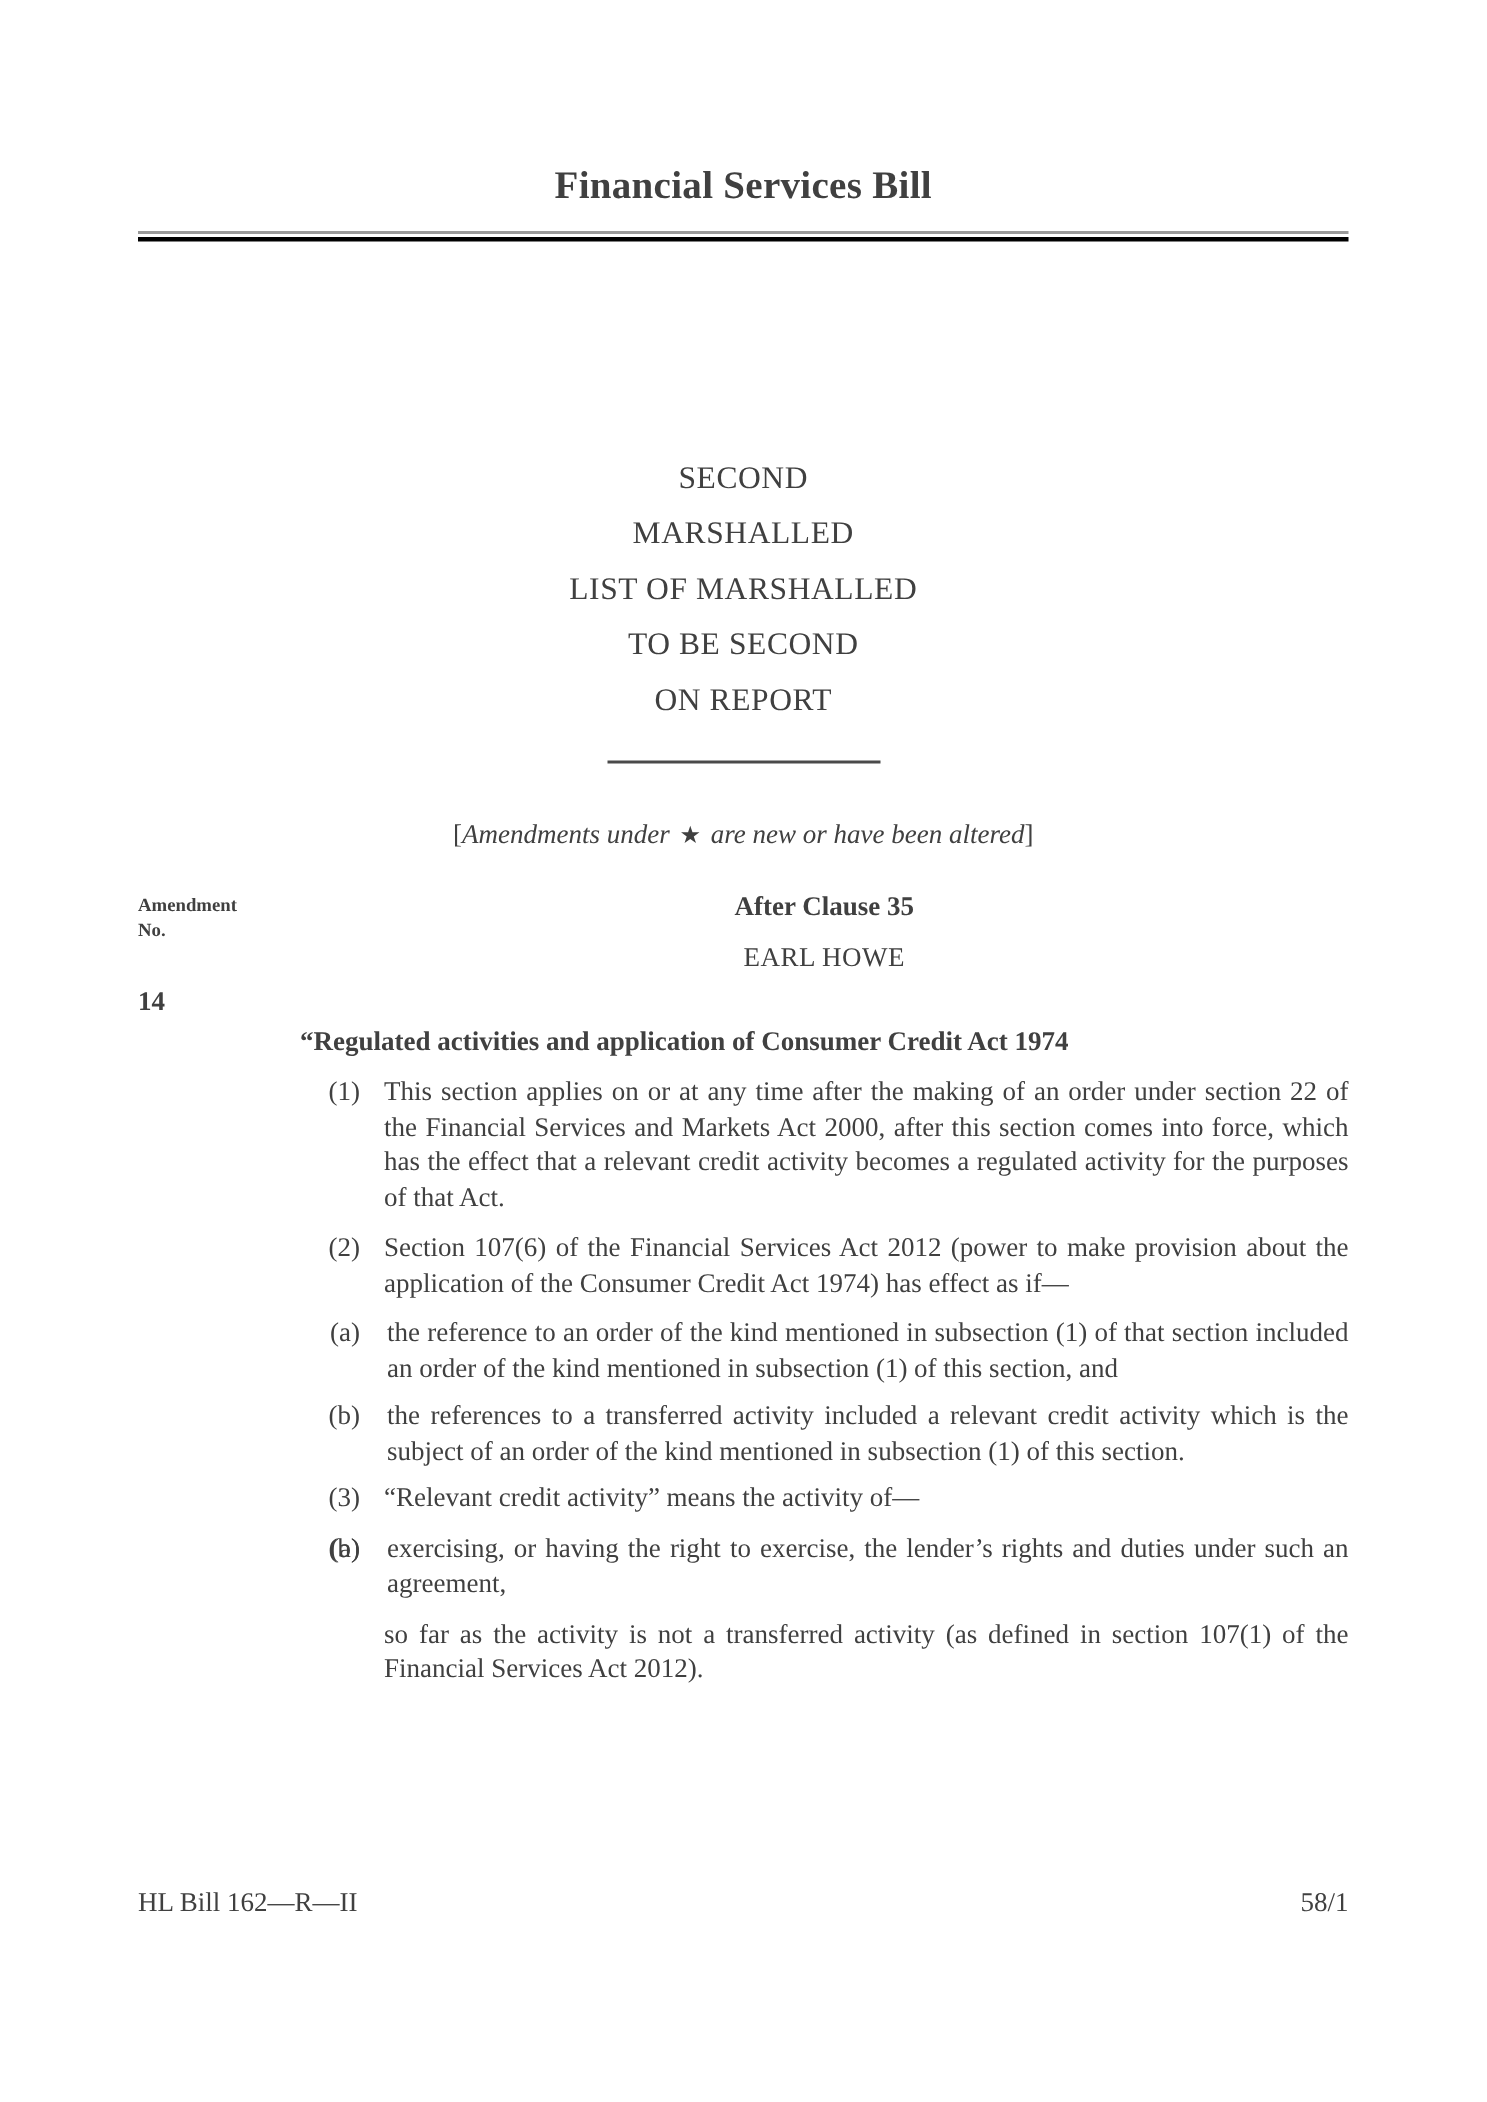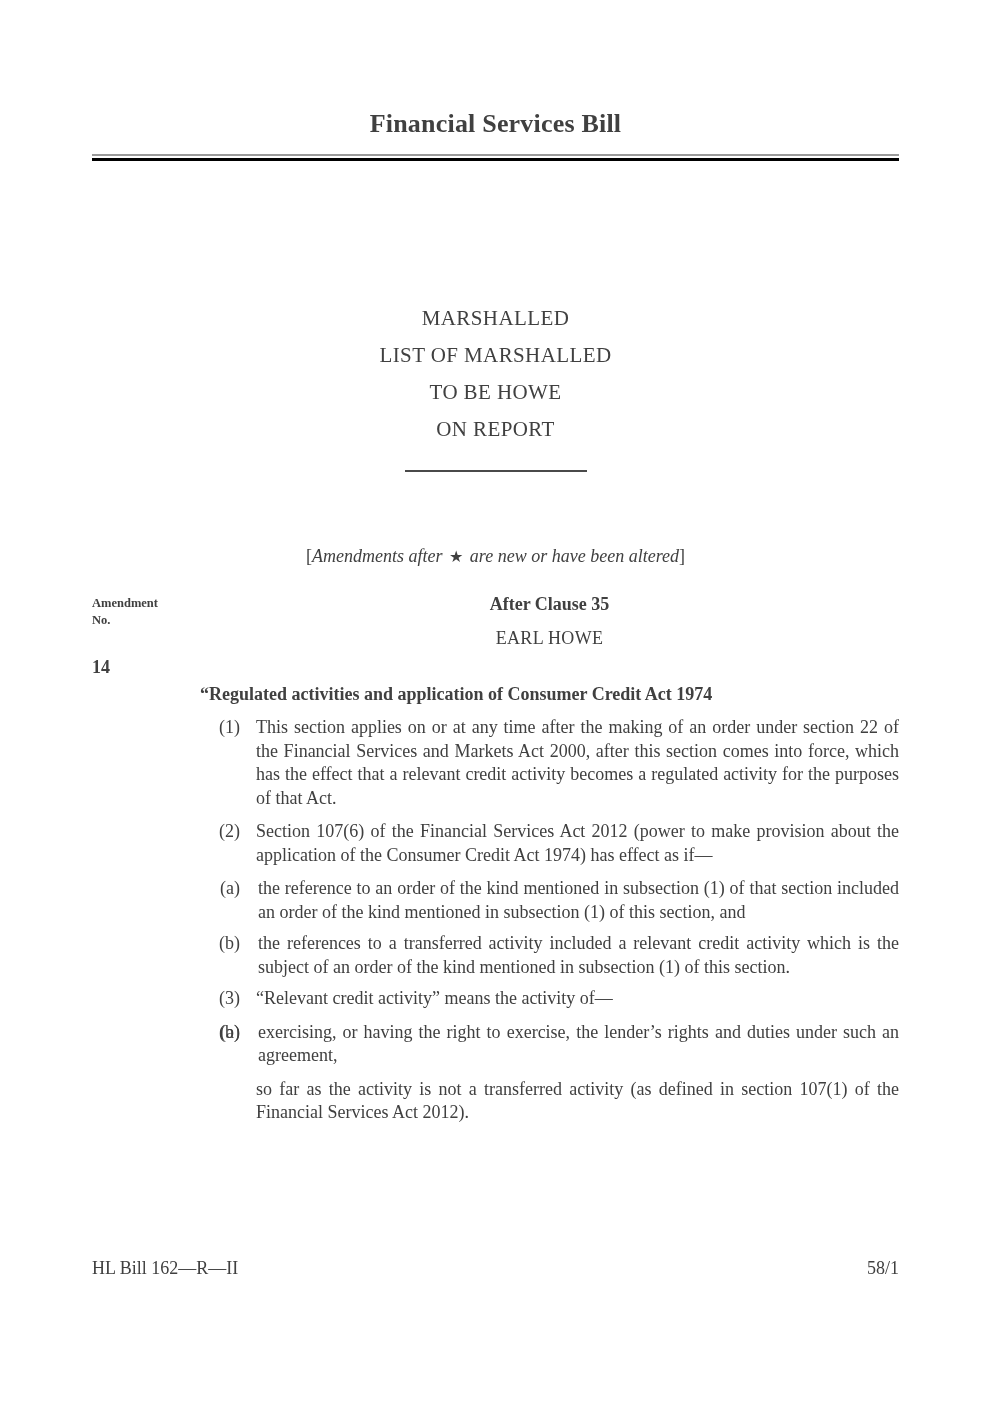--- a/index.html
+++ b/index.html
@@ -230,31 +230,32 @@
   <div class="doc-header">
     <div class="doc-title">Financial Services Bill</div>
     <div class="rule-group">
       <div class="rule-thin"></div>
       <div class="rule-gap"></div>
       <div class="rule-thick"></div>
     </div>
   </div>
 
   <div class="title-block">
+    <div class="title-line">SECOND</div>
     <div class="title-line">MARSHALLED</div>
     <div class="title-line">LIST OF MARSHALLED</div>
-    <div class="title-line">TO BE HOWE</div>
+    <div class="title-line">TO BE SECOND</div>
     <div class="title-line">ON REPORT</div>
     <div class="short-rule-wrap">
       <div class="short-rule"></div>
     </div>
   </div>
 
   <div class="note">
-    <span>[</span><span class="inner">Amendments after </span><span class="star">★</span><span class="inner"> are new or have been altered</span><span>]</span>
+    <span>[</span><span class="inner">Amendments under </span><span class="star">★</span><span class="inner"> are new or have been altered</span><span>]</span>
   </div>
 
   <div class="margin-label">
     <div>Amendment</div>
     <div>No.</div>
   </div>
 
   <div class="clause-heading">After Clause 35</div>
   <div class="sponsor">EARL HOWE</div>
 

